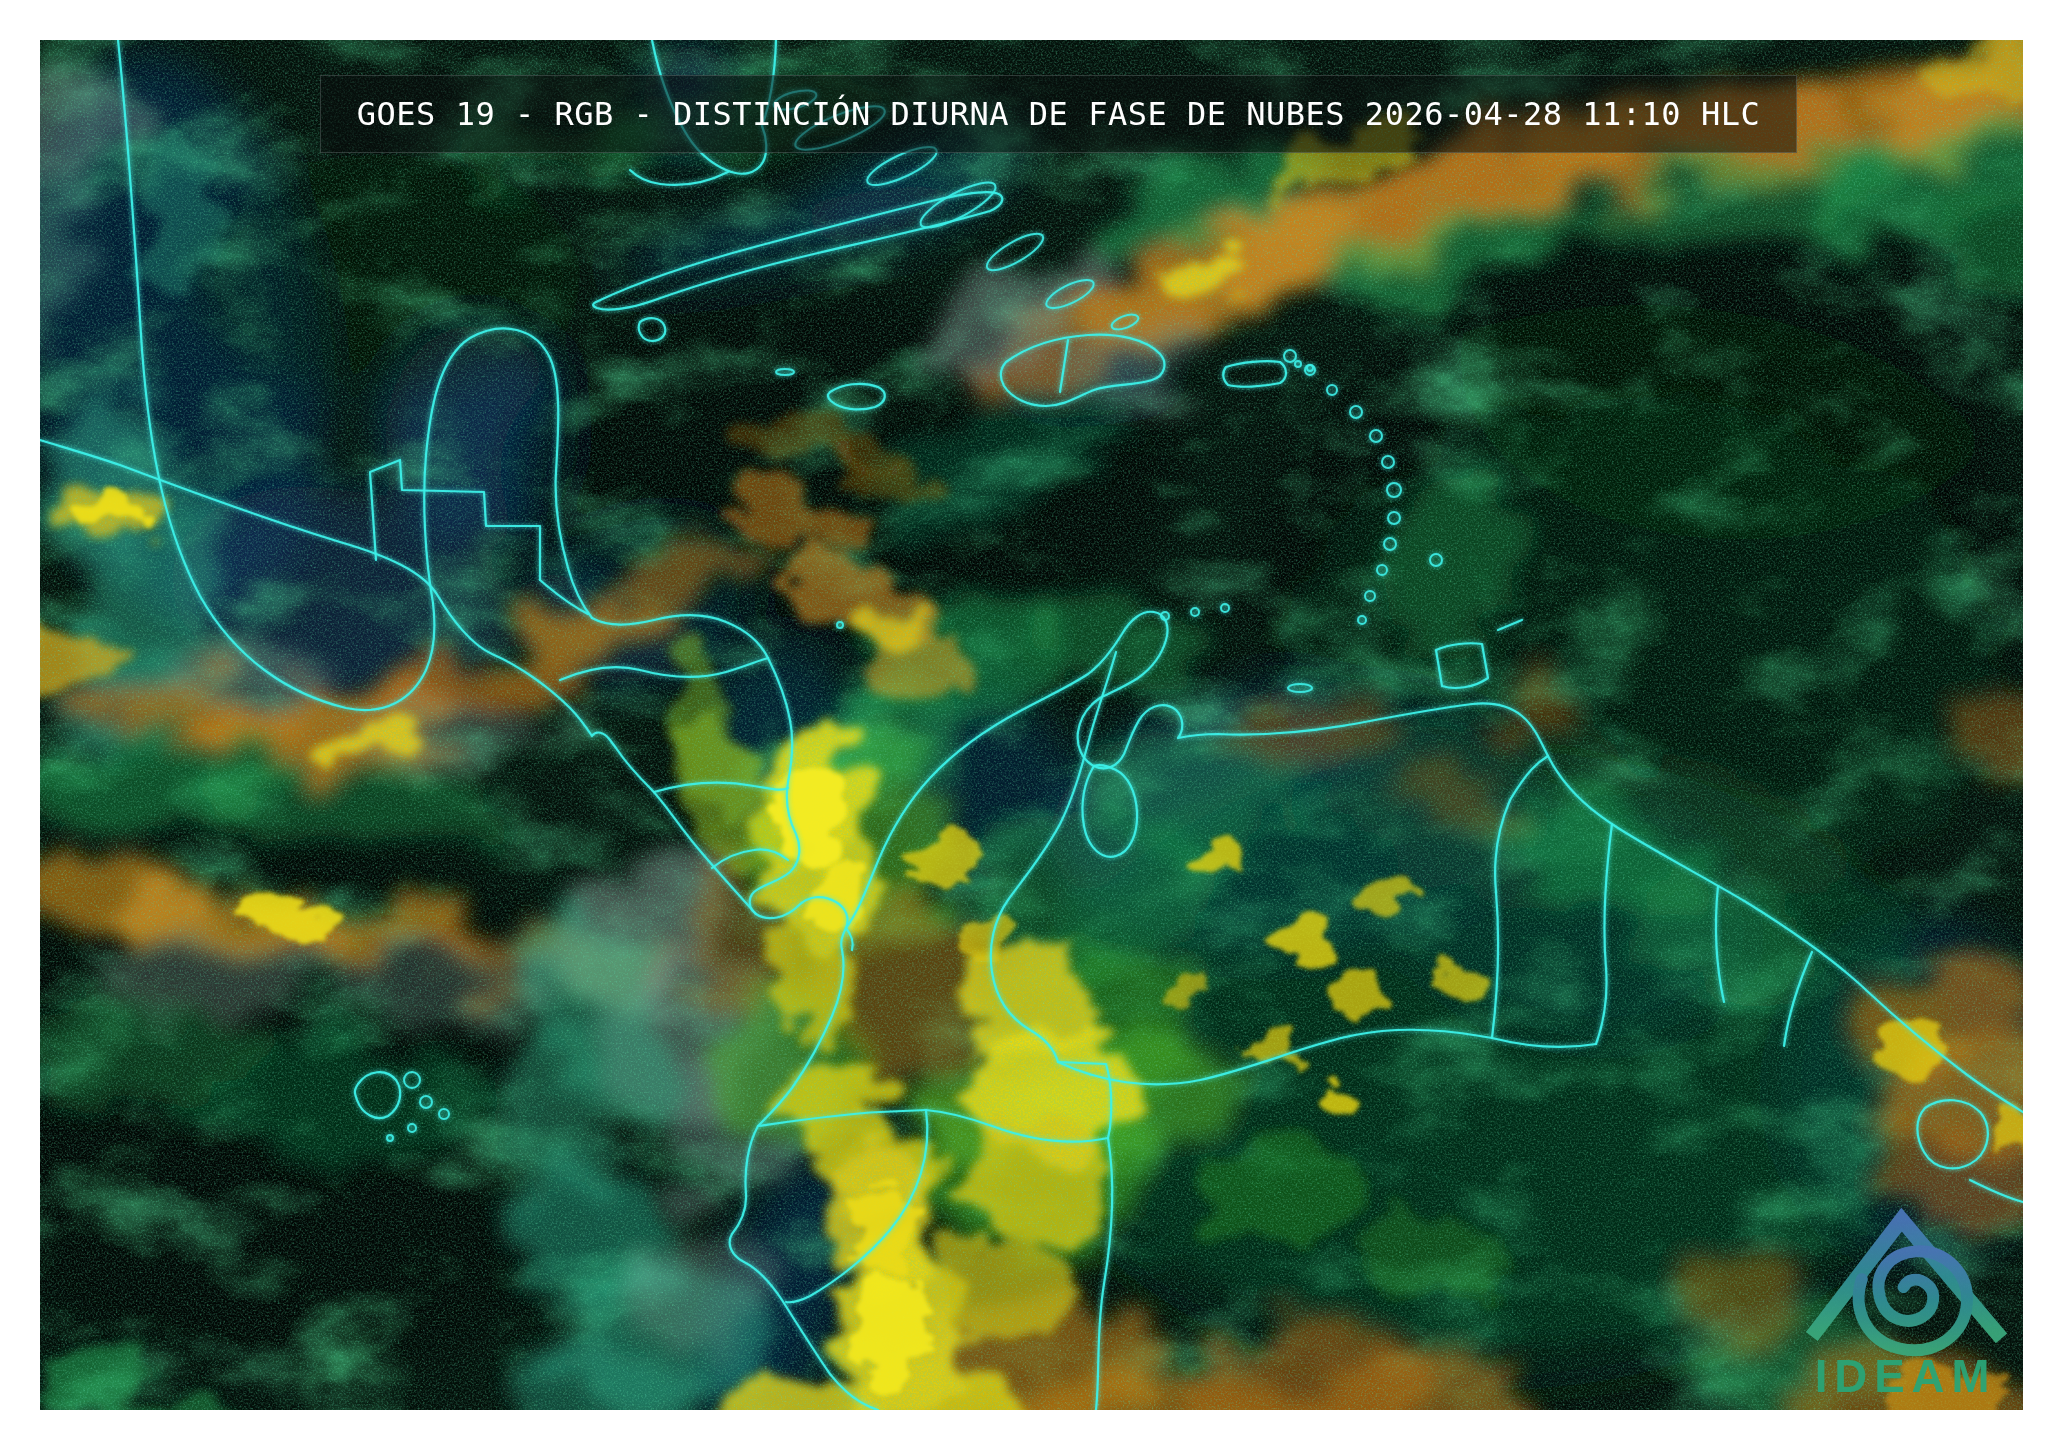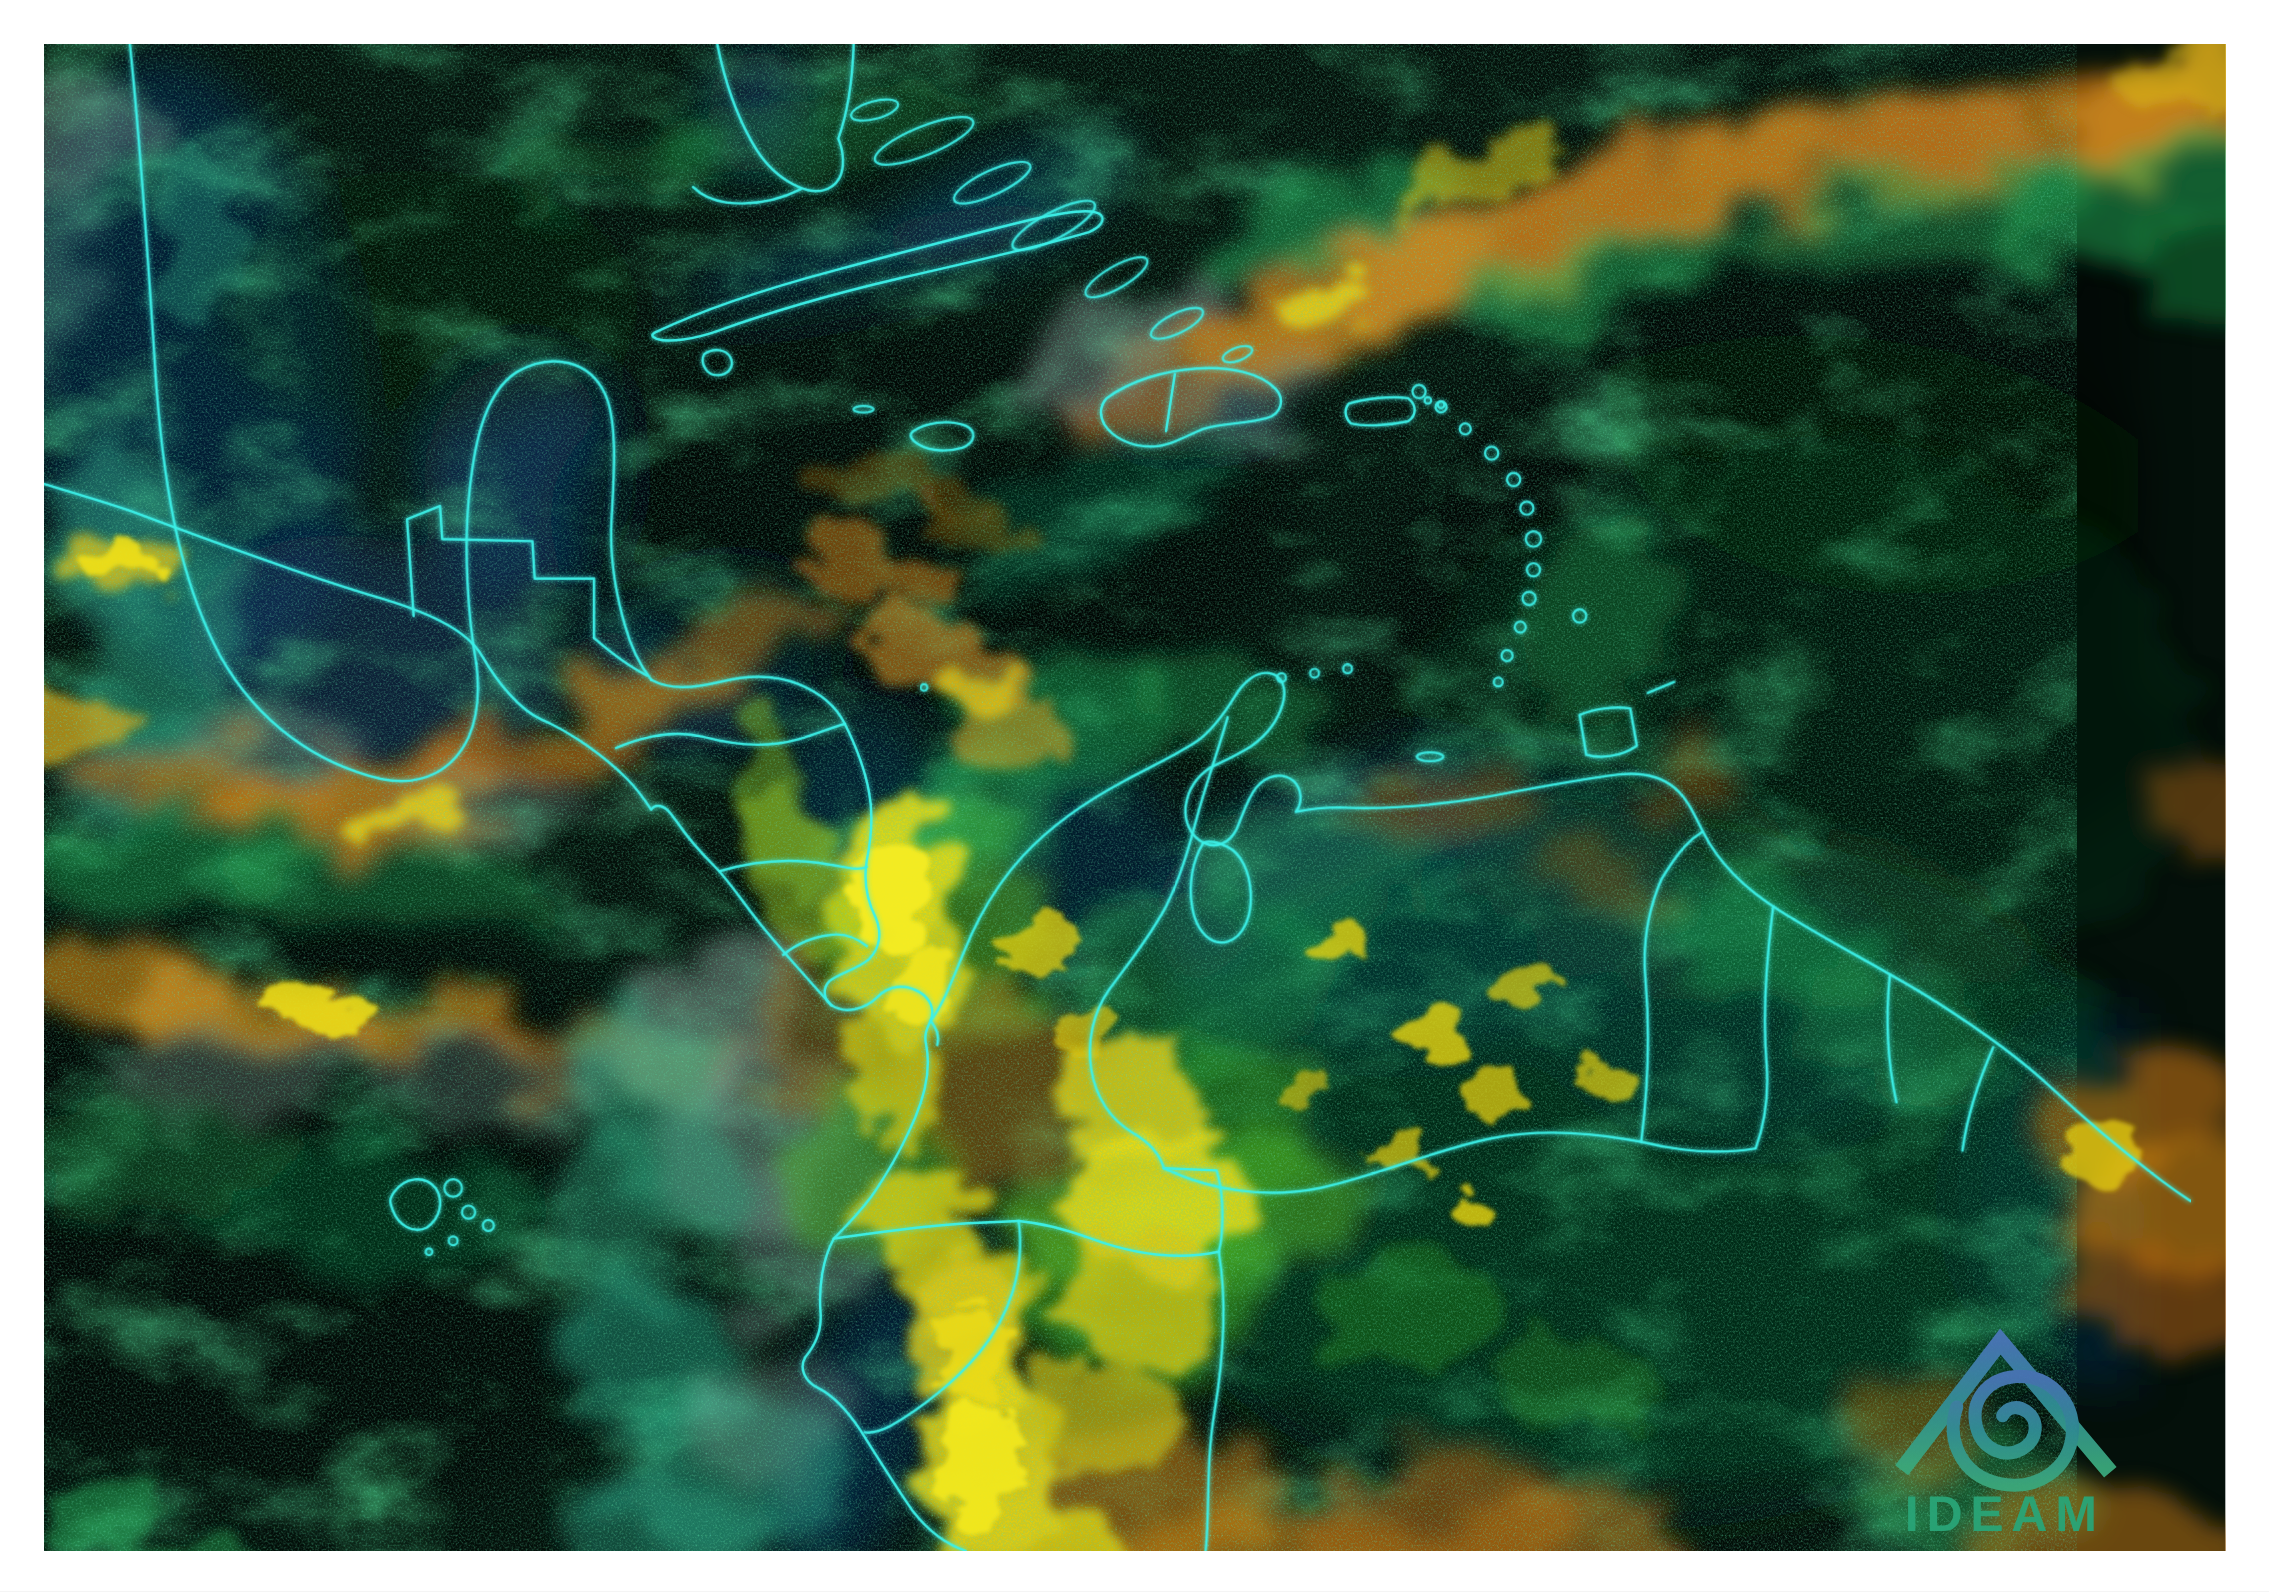--- a/index.html
+++ b/index.html
@@ -7,21 +7,21 @@
          font-family:"DejaVu Sans","Liberation Sans",sans-serif;}
   .map-viewport{position:absolute;left:40px;top:40px;width:1983px;height:1370px;
                 background:#04100a;overflow:hidden;}
   .map-viewport svg.sat{position:absolute;left:0;top:0;width:100%;height:100%;display:block;}
   .title-bar{position:absolute;left:280px;top:35px;width:1475px;height:76px;
              background:rgba(10,13,13,0.52);
              border:1px solid rgba(150,160,160,0.28);
              display:flex;align-items:center;justify-content:center;
              color:#ffffff;font-family:"DejaVu Sans Mono","Liberation Mono",monospace;
              font-size:32px;letter-spacing:0.5px;white-space:nowrap;z-index:5;}
-  .logo{position:absolute;left:1670px;top:1140px;width:225px;height:228px;z-index:5;opacity:0.95;}
+  .logo{position:absolute;left:1753px;top:1140px;width:225px;height:228px;z-index:5;opacity:0.95;}
   .logo svg{width:100%;height:100%;display:block;}
   .logo .wordmark{font-family:"Liberation Sans","DejaVu Sans",sans-serif;font-weight:bold;
                   font-size:46px;letter-spacing:7px;fill:#2aa578;}
 </style>
 </head>
 <body>
 
 <div class="stage">
   <div class="map-viewport">
 
@@ -293,20 +293,23 @@
           <circle cx="1270" cy="328" r="3" fill="none" stroke="#3cf0e8" stroke-width="2" opacity="0.9"></circle>
           <circle cx="800" cy="585" r="3" fill="none" stroke="#3cf0e8" stroke-width="2" opacity="0.9"></circle>
           <circle cx="372" cy="1040" r="8" fill="none" stroke="#3cf0e8" stroke-width="2" opacity="0.9"></circle>
           <circle cx="386" cy="1062" r="6" fill="none" stroke="#3cf0e8" stroke-width="2" opacity="0.9"></circle>
           <circle cx="372" cy="1088" r="4" fill="none" stroke="#3cf0e8" stroke-width="2" opacity="0.9"></circle>
           <circle cx="404" cy="1074" r="5" fill="none" stroke="#3cf0e8" stroke-width="2" opacity="0.9"></circle>
           <circle cx="350" cy="1098" r="3" fill="none" stroke="#3cf0e8" stroke-width="2" opacity="0.9"></circle>
         </g>
     </svg>
 
+    <div class="title-bar">
+      <span>GOES 19 - RGB - DISTINCIÓN DIURNA DE FASE DE NUBES 2026-04-28 11:10 HLC</span>
+    </div>
 
     <div class="logo">
       <svg viewBox="0 0 220 230" xmlns="http://www.w3.org/2000/svg">
         <defs>
           <linearGradient id="lg" x1="0" y1="0" x2="0" y2="1">
             <stop offset="0" stop-color="#4a76b8"></stop>
             <stop offset="0.5" stop-color="#318f96"></stop>
             <stop offset="1" stop-color="#3aa87c"></stop>
           </linearGradient>
         </defs>

